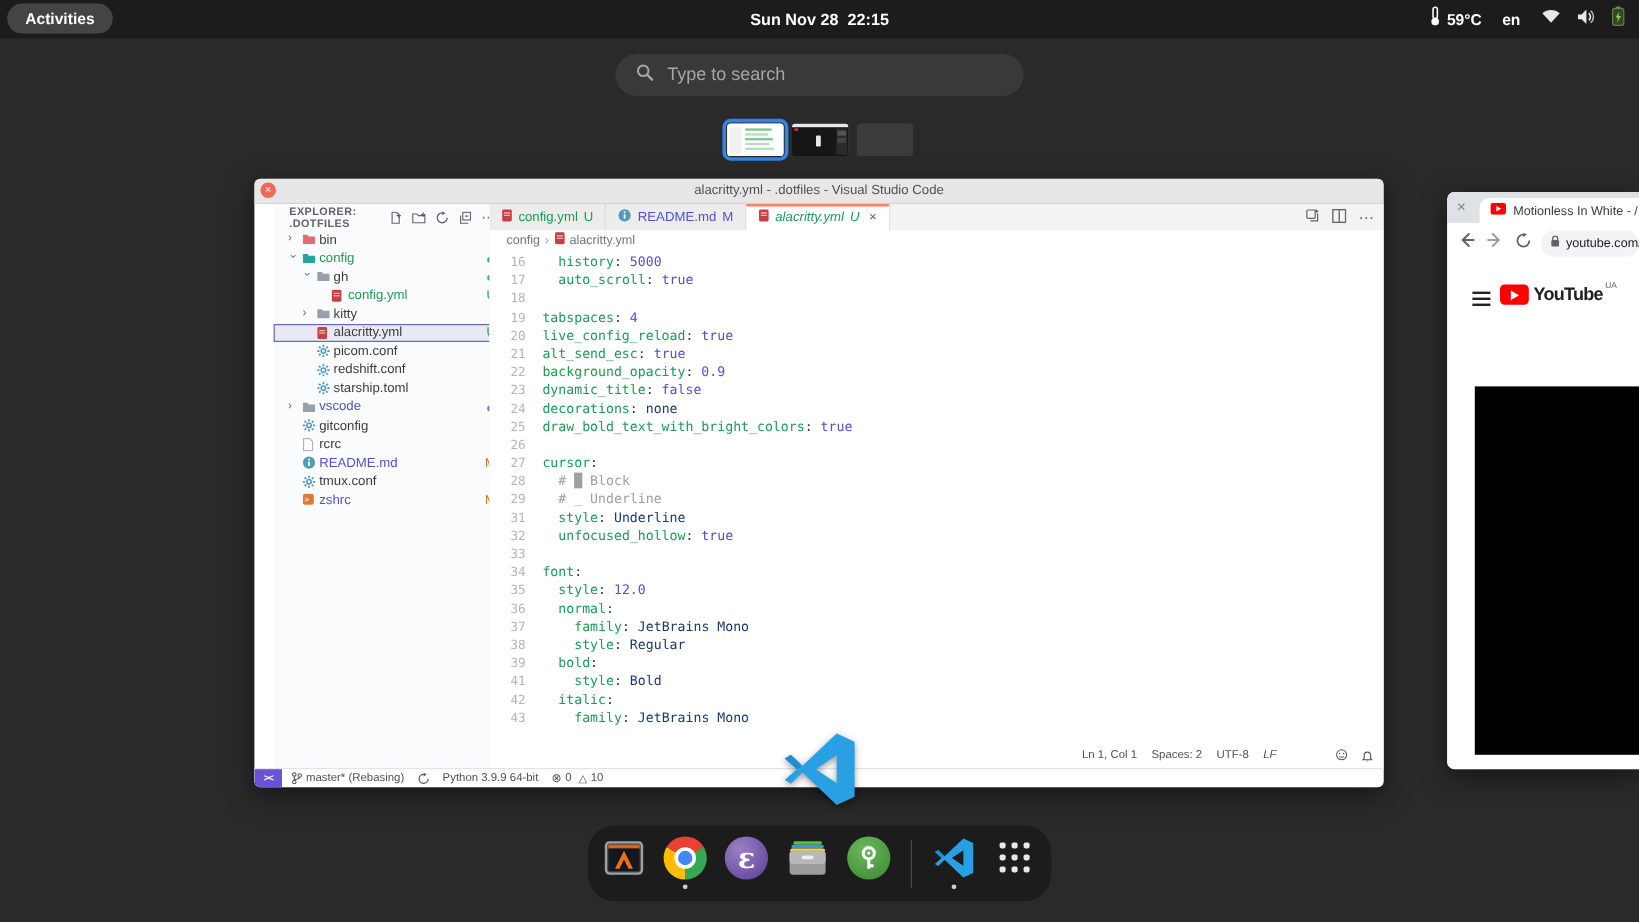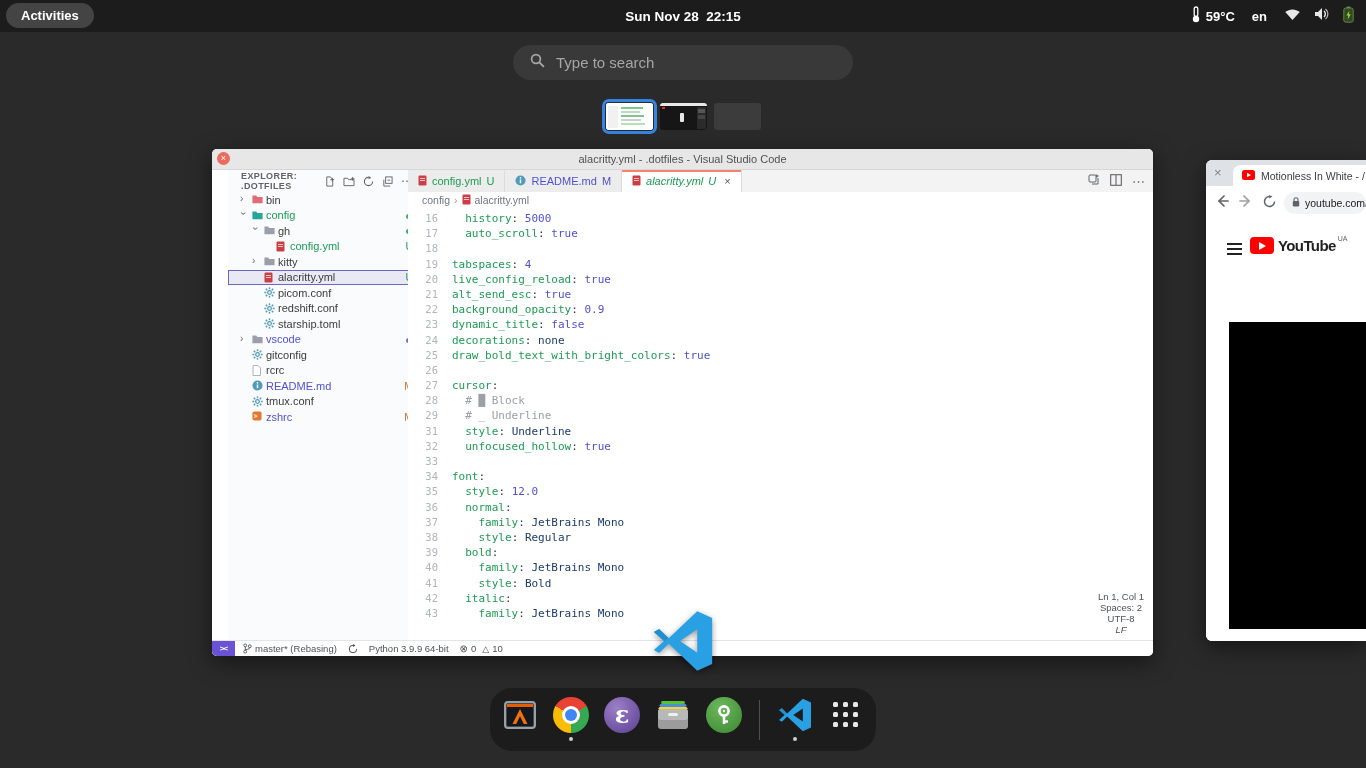--- a/index.html
+++ b/index.html
@@ -73,21 +73,21 @@
   .ln{display:inline-block;width:30px;text-align:right;color:#aeb6bd;padding-right:14px;
       font-size:10.5px;user-select:none;}
   .tk-k{color:#1d9b54;} .tk-p{color:#30343a;} .tk-v{color:#5050d0;} .tk-s{color:#1b3a6b;} .tk-c{color:#9aa0a6;}
 
   
   #vs-status{position:absolute;left:0;right:0;bottom:0;height:15px;background:#fff;border-top:1px solid #e1e4e8;
     font-size:9.5px;color:#4d5256;display:flex;align-items:center;}
   #vs-status .sitem{display:flex;align-items:center;gap:3px;margin-right:11px;cursor:pointer;white-space:nowrap;}
   #remote-ind{width:23px;height:15px;background:#6a52d4;color:#fff;display:flex;align-items:center;justify-content:center;
     font-size:8px;font-weight:700;letter-spacing:-1px;margin-right:8px;cursor:pointer;}
-  #status-right{margin-left:auto;display:flex;align-items:center;padding-right:9px;flex-direction:column;}
+  #status-right{margin-left:auto;display:flex;align-items:flex-start;padding-right:9px;}
   #status-right .sitem{margin-right:0;margin-left:12px;}
 
   
   #vs-badge{position:absolute;left:652px;top:610px;width:62px;height:62px;z-index:40;filter:drop-shadow(0 2px 3px rgba(0,0,0,.4));}
 
   
   #chrome{position:absolute;left:1206px;top:160px;width:160px;height:481px;background:#fff;border-radius:6px 0 0 6px;
     overflow:hidden;box-shadow:0 6px 22px rgba(0,0,0,.5);}
   #ch-tabstrip{position:absolute;left:0;top:0;right:0;height:26px;background:#dee1e6;}
   #ch-tabclose{position:absolute;left:8px;top:5px;color:#80868b;font-size:13px;cursor:pointer;}
@@ -474,21 +474,20 @@
           <div class="cl"><span class="ln">29</span><span class="tk-p">  </span><span class="tk-c"># _ Underline</span></div>
           <div class="cl"><span class="ln">31</span><span class="tk-p">  </span><span class="tk-k">style</span><span class="tk-p">: </span><span class="tk-s">Underline</span></div>
           <div class="cl"><span class="ln">32</span><span class="tk-p">  </span><span class="tk-k">unfocused_hollow</span><span class="tk-p">: </span><span class="tk-v">true</span></div>
           <div class="cl"><span class="ln">33</span></div>
           <div class="cl"><span class="ln">34</span><span class="tk-k">font</span><span class="tk-p">:</span></div>
           <div class="cl"><span class="ln">35</span><span class="tk-p">  </span><span class="tk-k">style</span><span class="tk-p">: </span><span class="tk-v">12.0</span></div>
           <div class="cl"><span class="ln">36</span><span class="tk-p">  </span><span class="tk-k">normal</span><span class="tk-p">:</span></div>
           <div class="cl"><span class="ln">37</span><span class="tk-p">    </span><span class="tk-k">family</span><span class="tk-p">: </span><span class="tk-s">JetBrains Mono</span></div>
           <div class="cl"><span class="ln">38</span><span class="tk-p">    </span><span class="tk-k">style</span><span class="tk-p">: </span><span class="tk-s">Regular</span></div>
           <div class="cl"><span class="ln">39</span><span class="tk-p">  </span><span class="tk-k">bold</span><span class="tk-p">:</span></div>
-          <div class="cl"><span class="ln">40</span><span class="tk-p">    </span><span class="tk-k">family</span><span class="tk-p">: </span><span class="tk-s">JetBrains Mono</span></div>
           <div class="cl"><span class="ln">41</span><span class="tk-p">    </span><span class="tk-k">style</span><span class="tk-p">: </span><span class="tk-s">Bold</span></div>
           <div class="cl"><span class="ln">42</span><span class="tk-p">  </span><span class="tk-k">italic</span><span class="tk-p">:</span></div>
           <div class="cl"><span class="ln">43</span><span class="tk-p">    </span><span class="tk-k">family</span><span class="tk-p">: </span><span class="tk-s">JetBrains Mono</span></div>
         </div>
     </div>
     <div id="vs-status">
       <div id="remote-ind">&gt;&lt;</div>
       <span class="sitem">
         <svg width="9" height="11" viewBox="0 0 10 12">
             <circle cx="2.5" cy="2.5" r="1.6" fill="none" stroke="#4d5256" stroke-width="1"></circle>

